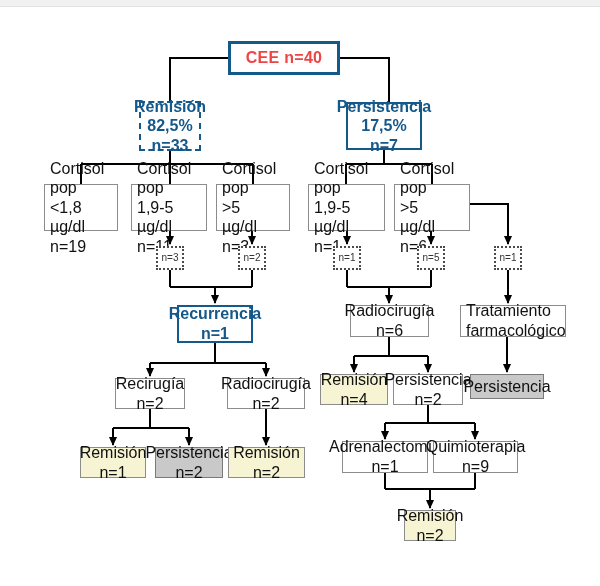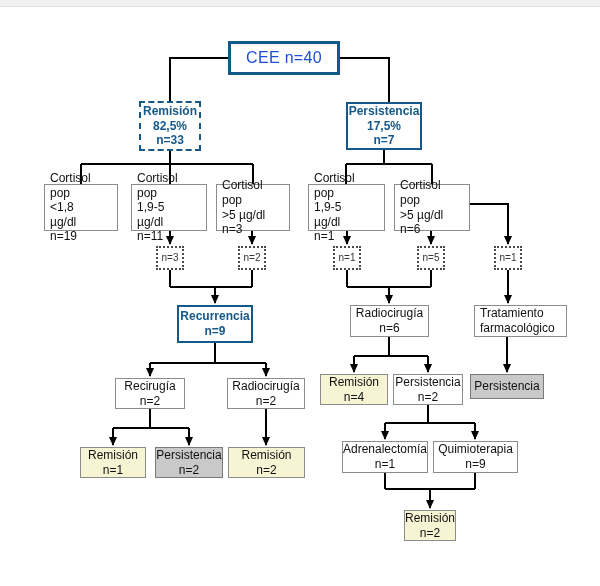--- a/index.html
+++ b/index.html
@@ -3,24 +3,24 @@
 <meta charset="utf-8">
 <style>
   html,body{margin:0;padding:0;background:#fff;}
   .canvas{position:relative;width:600px;height:586px;background:#ffffff;overflow:hidden;
           font-family:"Liberation Sans",sans-serif;}
   .top-edge{position:absolute;left:0;top:0;width:600px;height:6px;background:#f1f1f1;
             border-bottom:1px solid #e4e4e4;}
   svg.wires{position:absolute;left:0;top:0;pointer-events:none;}
   .node{position:absolute;box-sizing:border-box;display:flex;align-items:center;justify-content:center;
         text-align:center;white-space:pre-line;background:#ffffff;color:#111;
-        font-size:12px;line-height:1.22;}
+        font-size:16px;line-height:1.22;}
   .plain{border:1px solid #8c8c8c;}
   .leftalign{justify-content:flex-start;text-align:left;padding:2px 16px 2px 5px;}
-  .cee{border:3px solid #15588a;color:#1d4ed8;font-weight:normal;font-size:16px;letter-spacing:.3px;}
+  .cee{border:3px solid #15588a;color:#ef4444;font-weight:bold;font-size:16px;letter-spacing:.3px;}
   .blue-solid{border:2px solid #15588a;color:#15588a;font-weight:bold;}
   .blue-dashed{border:2px dashed #15588a;color:#15588a;font-weight:bold;}
   .count{border:2px dotted #4a4a4a;color:#333;font-size:10px;background:#fff;}
   .yellow{background:#f7f4d4;border:1px solid #8c8c8c;}
   .gray{background:#c9c9c9;border:1px solid #7a7a7a;}
 </style>
 </head>
 <body>
 
 <div class="canvas">
@@ -105,30 +105,30 @@
 &gt;5 µg/dl
 n=6</div>
 
   <div class="node count" style="left:156px;top:246px;width:28px;height:24px;">n=3</div>
   <div class="node count" style="left:238px;top:246px;width:28px;height:24px;">n=2</div>
   <div class="node count" style="left:333px;top:246px;width:28px;height:24px;">n=1</div>
   <div class="node count" style="left:417px;top:246px;width:28px;height:24px;">n=5</div>
   <div class="node count" style="left:494px;top:246px;width:28px;height:24px;">n=1</div>
 
   <div class="node blue-solid" style="left:177px;top:305px;width:76px;height:38px;">Recurrencia
-n=9</div>
+n=1</div>
 
   <div class="node plain" style="left:115px;top:378px;width:70px;height:31px;">Recirugía
 n=2</div>
   <div class="node plain" style="left:227px;top:378px;width:78px;height:31px;">Radiocirugía
 n=2</div>
 
   <div class="node plain" style="left:350px;top:305px;width:79px;height:32px;">Radiocirugía
 n=6</div>
-  <div class="node plain leftalign" style="left:460px;top:305px;width:93px;height:32px;margin-left:14px;">Tratamiento
+  <div class="node plain leftalign" style="left:460px;top:305px;width:106px;height:32px;">Tratamiento
 farmacológico</div>
 
   <div class="node yellow" style="left:80px;top:447px;width:66px;height:31px;">Remisión
 n=1</div>
   <div class="node gray" style="left:155px;top:447px;width:68px;height:31px;">Persistencia
 n=2</div>
   <div class="node yellow" style="left:228px;top:447px;width:77px;height:31px;">Remisión
 n=2</div>
 
   <div class="node yellow" style="left:320px;top:374px;width:68px;height:31px;">Remisión

